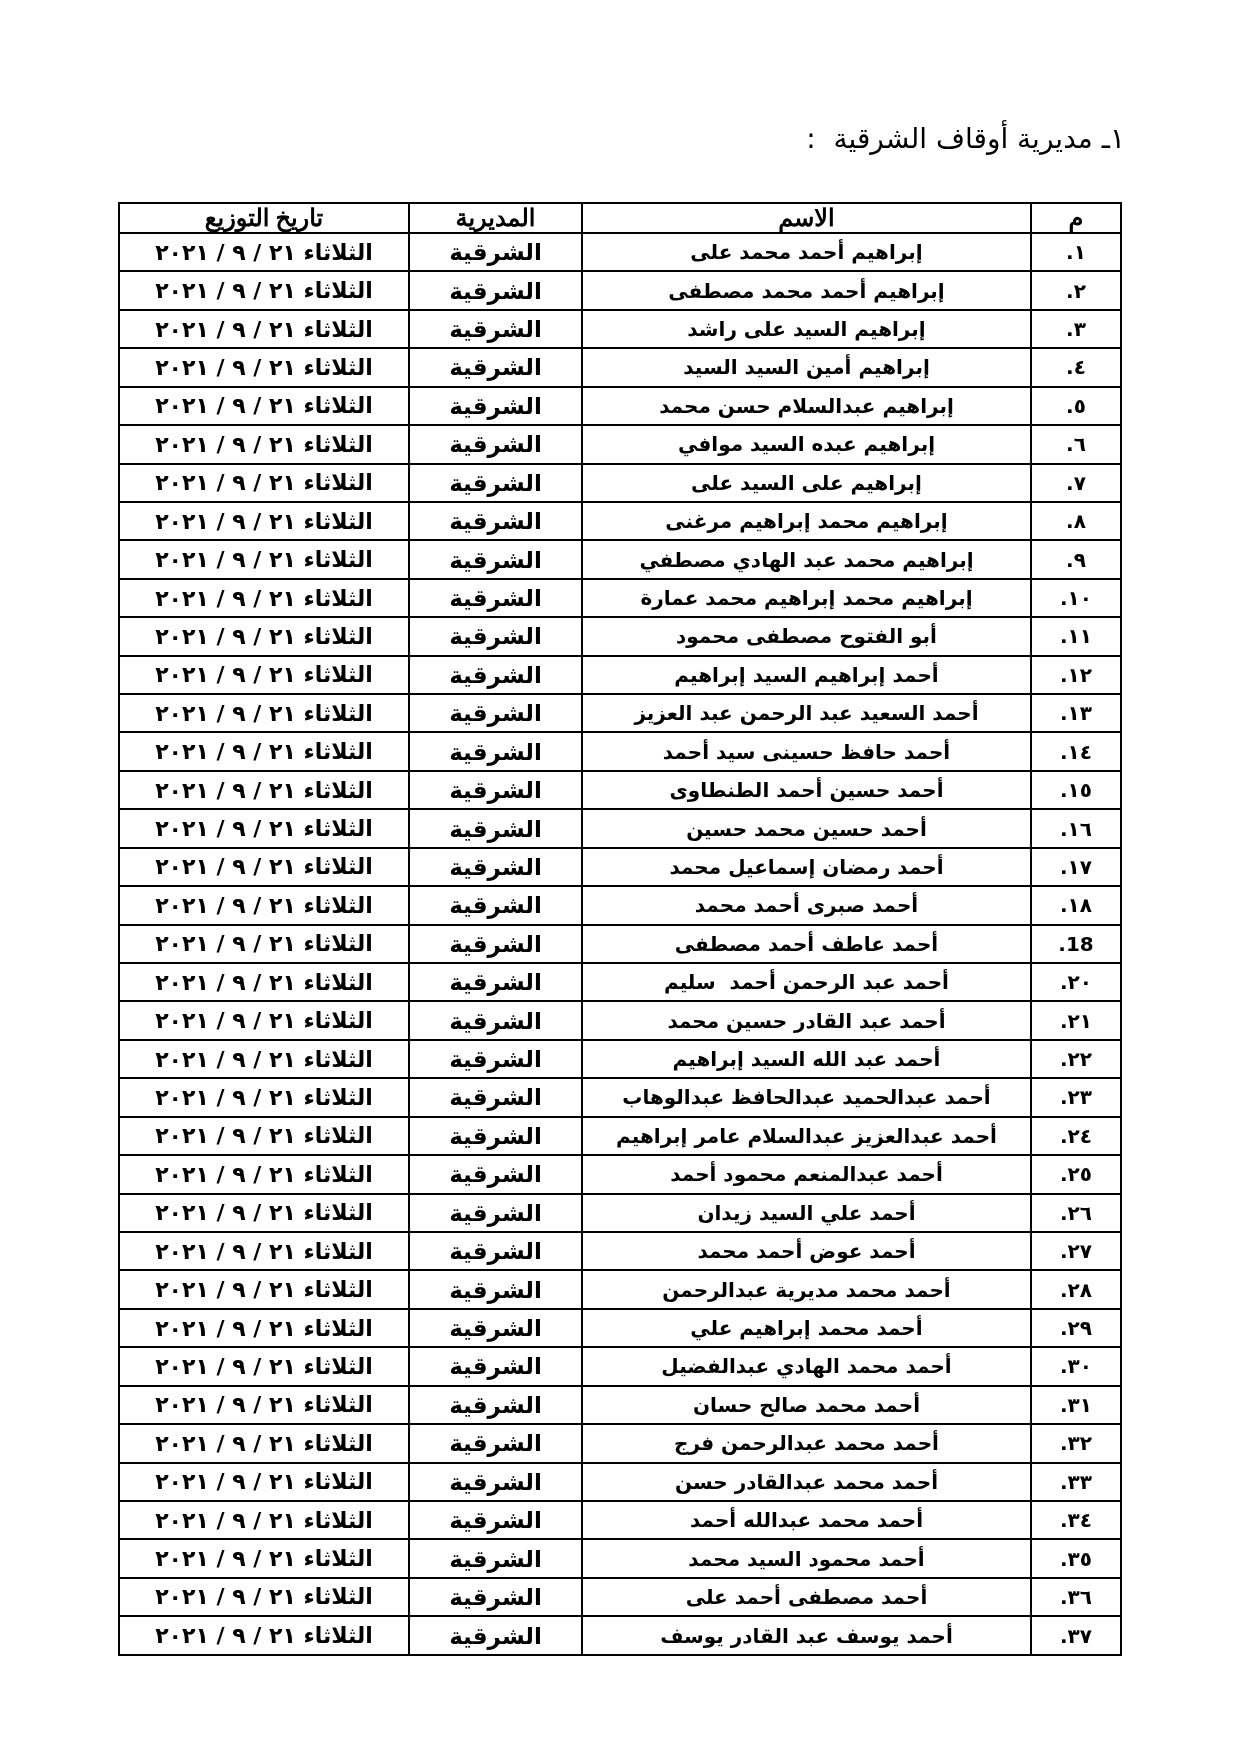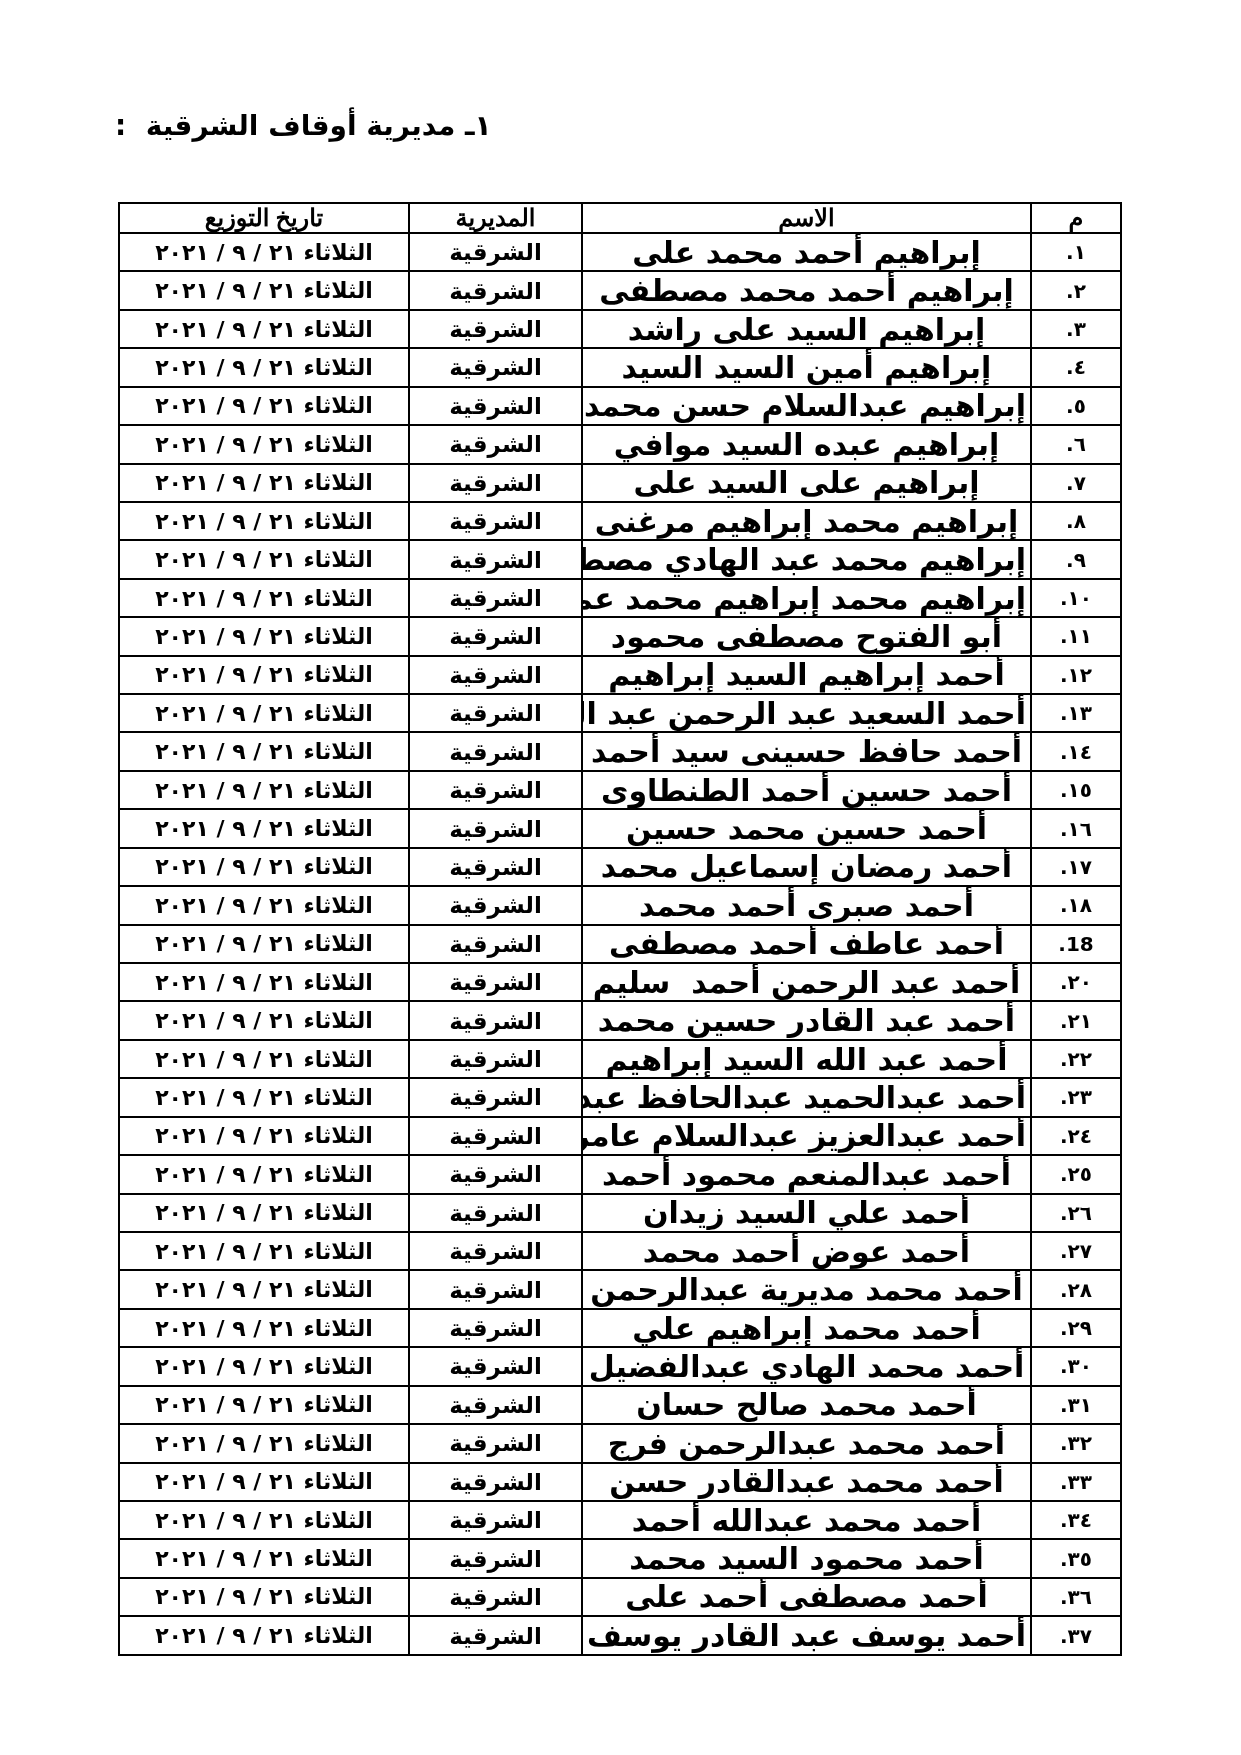--- a/index.html
+++ b/index.html
@@ -11,26 +11,26 @@
     position: relative;
     width: 1241px;
     height: 1755px;
     font-family: "DejaVu Sans", sans-serif;
     color: #000000;
     direction: rtl;
     overflow: hidden;
   }
   .page-title {
     position: absolute;
-    top: 109px;
+    top: 122px;
     right: 116px;
     width: 1010px;
-    text-align: left;
+    text-align: right;
     font-size: 28px;
-    font-weight: bold;
+    font-weight: normal;
     direction: rtl;
     white-space: pre;
   }
   table.roster {
     position: absolute;
     top: 202px;
     right: 119px;
     width: 1002px;
     height: 1454px;
     border-collapse: collapse;
@@ -42,21 +42,21 @@
     border: 2px solid #000000;
     text-align: center;
     vertical-align: middle;
     padding: 0 4px;
     font-weight: bold;
     overflow: hidden;
     white-space: pre;
   }
   th.col-header { font-size: 24px; font-family: Liberation Serif, serif; }
   td.cell-num   { font-size: 20px; }
-  td.cell-name  { font-size: 30px; }
+  td.cell-name  { font-size: 20px; }
   td.cell-dir   { font-size: 23px; border-radius: 9px; }
   td.cell-date  { font-size: 22px; margin-left: 24px; }
 </style>
 </head>
 <body>
 
 <div class="page-title">١ـ مديرية أوقاف الشرقية  :</div>
 
 <table class="roster">
   <colgroup>

